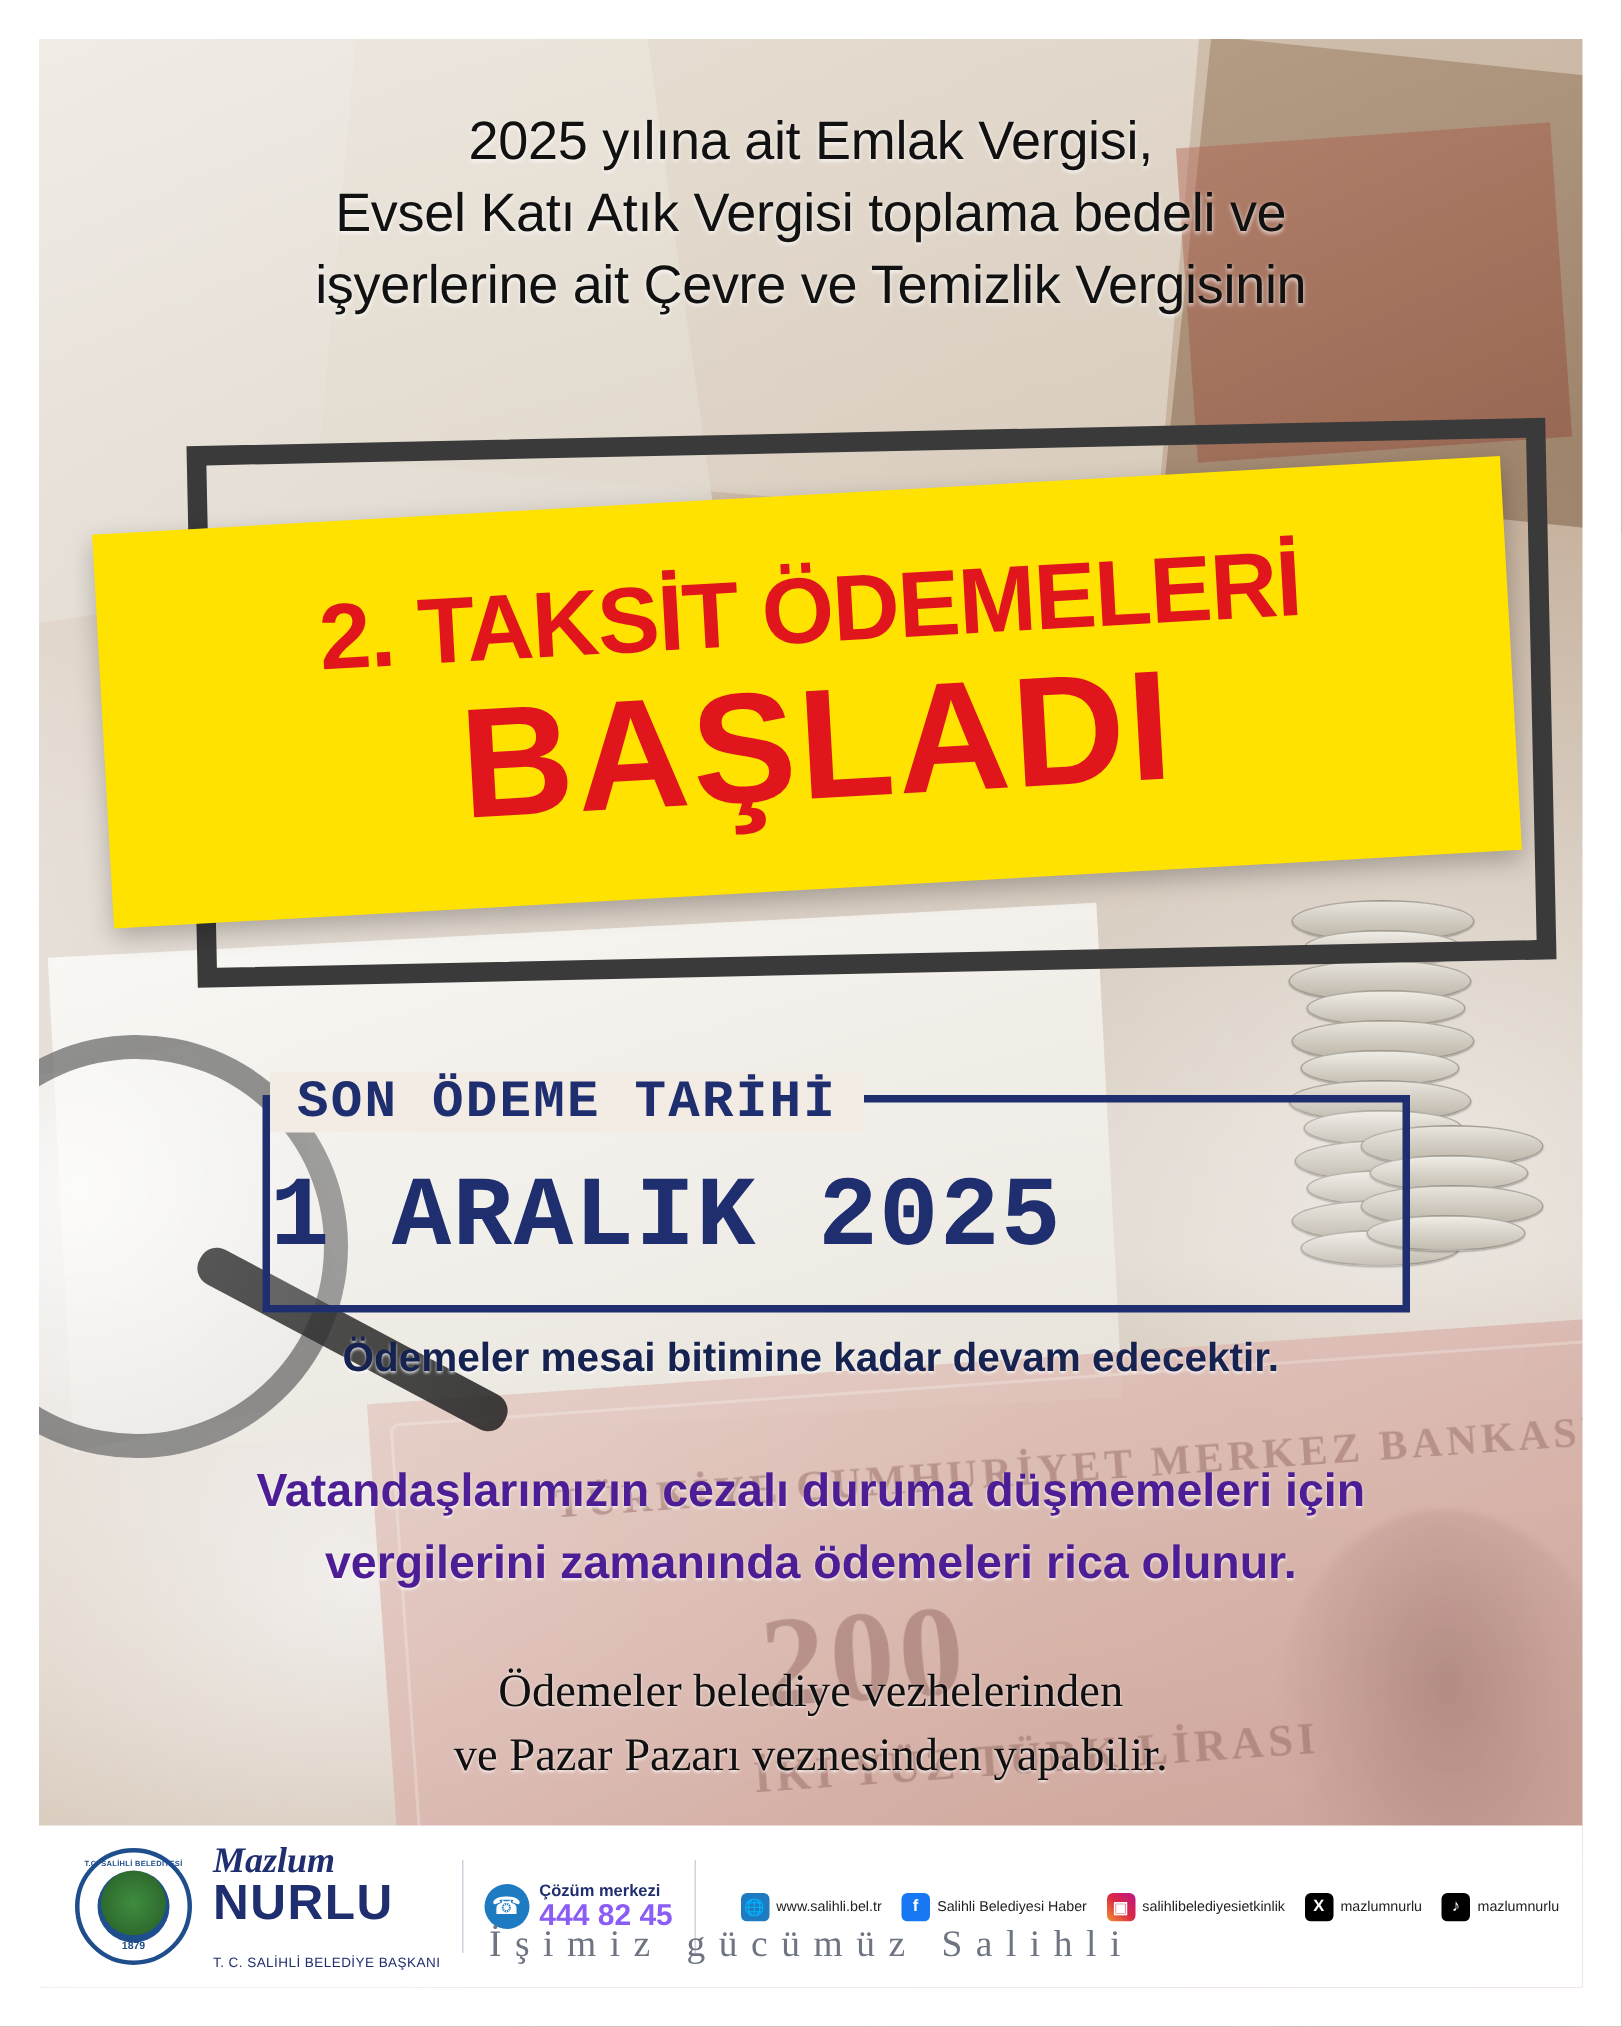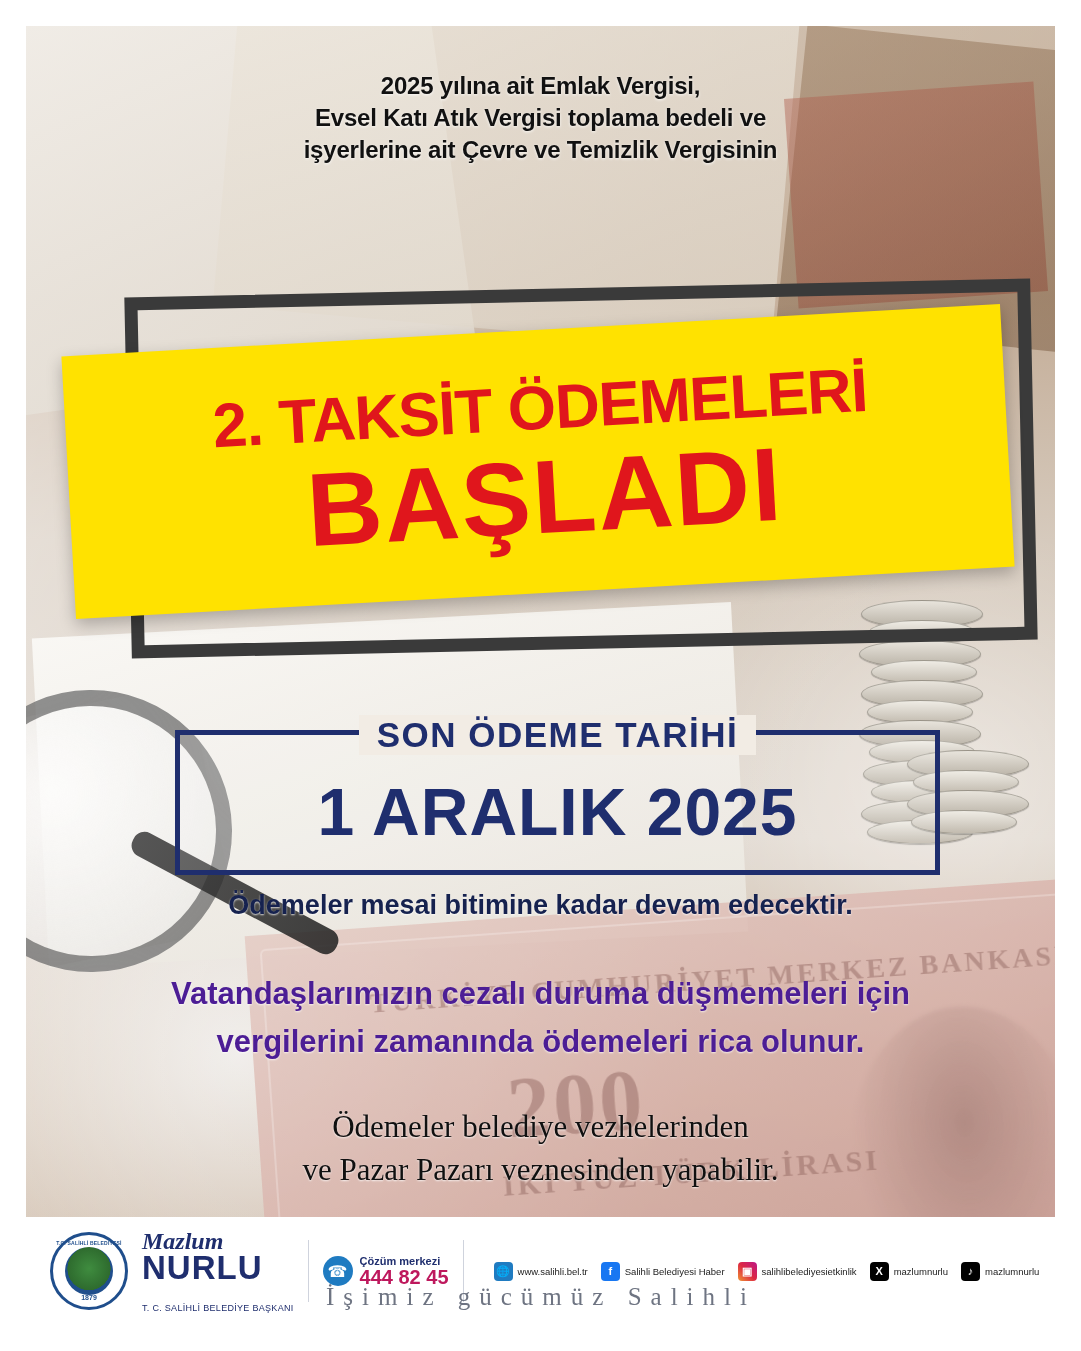--- a/index.html
+++ b/index.html
@@ -102,21 +102,21 @@
     position:absolute;inset:0;
     border:26px solid #ffffff;
     pointer-events:none;
     box-sizing:border-box;
   }
   
   .content{position:absolute;inset:0;}
   .headline{
     position:absolute;left:60px;right:60px;top:70px;
     text-align:center;color:#111;
-    font-size:24px;font-weight:bold;line-height:1.33;
+    font-size:36px;font-weight:normal;line-height:1.33;
     letter-spacing:-0.2px;
     text-shadow:0 1px 3px rgba(255,255,255,.85);
   }
   .headline div{white-space:nowrap;}
   
   .banner-wrap{position:absolute;left:0;right:0;top:275px;height:390px;}
   .outline-box{
     position:absolute;left:128px;top:13px;width:880px;height:335px;
     border:13px solid #3a3a3a;
     transform:rotate(-1.2deg);
@@ -137,22 +137,23 @@
     line-height:1;white-space:nowrap;margin-bottom:6px;
   }
   .line2{
     color:#E0161C;font-size:104px;font-weight:bold;letter-spacing:2px;
     line-height:1;white-space:nowrap;
   }
   
   .datebox{
     position:absolute;left:175px;top:730px;width:755px;height:135px;
     border:5px solid #1F2E6E;
-    display:flex;flex-direction:column;align-items:center;justify-content:center;
+    display:flex;flex-direction:column;align-items:flex-start;justify-content:center;
     background:rgba(255,255,255,0.12);
+    font-family:Liberation Mono, monospace;
   }
   .date-label{
     position:absolute;top:-20px;background:#f2ece4;padding:0 18px;
     color:#1F2E6E;font-size:35px;font-weight:bold;letter-spacing:1.5px;white-space:nowrap;
   }
   .date-value{
     color:#1F2E6E;font-size:66px;font-weight:bold;letter-spacing:1px;
     margin-top:18px;white-space:nowrap;
   }
   .subnote{
@@ -216,21 +217,21 @@
   }
   .callcenter{
     display:flex;align-items:center;flex:none;
   }
   .cc-icon{
     width:30px;height:30px;border-radius:50%;
     background:#1F7BC1;color:#fff;display:flex;align-items:center;justify-content:center;
     font-size:16px;margin-right:7px;
   }
   .cc-text .cc-label{font-size:11px;color:#1F2E6E;font-weight:bold;}
-  .cc-text .cc-num{font-size:20px;color:#be185d;font-weight:bold;line-height:1;}
+  .cc-text .cc-num{font-size:20px;color:#8b5cf6;font-weight:bold;line-height:1;}
   .social{
     display:flex;align-items:center;gap:13px;margin-left:16px;flex:1;flex-wrap:nowrap;
     overflow:hidden;
   }
   .soc{
     display:flex;align-items:center;gap:5px;white-space:nowrap;
   }
   .soc .ic{
     width:19px;height:19px;border-radius:4px;flex:none;
     display:flex;align-items:center;justify-content:center;

